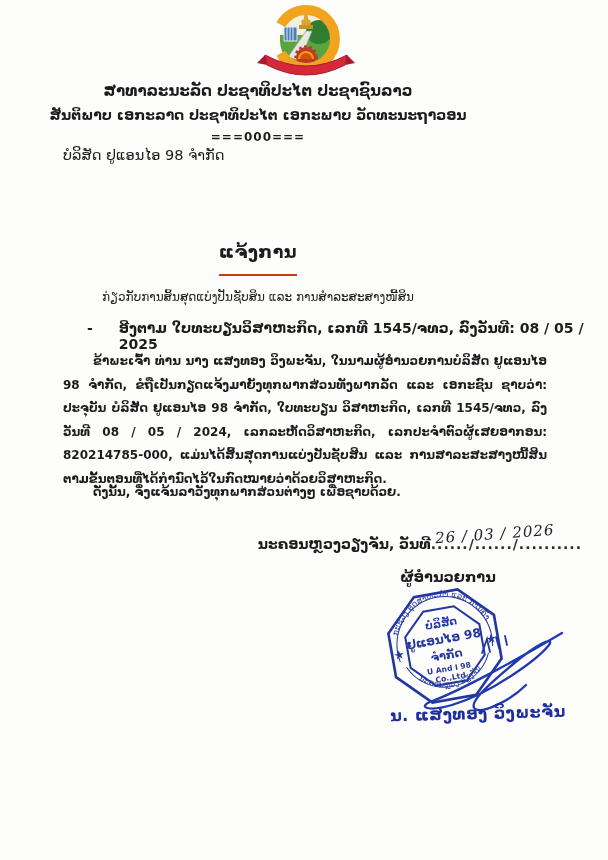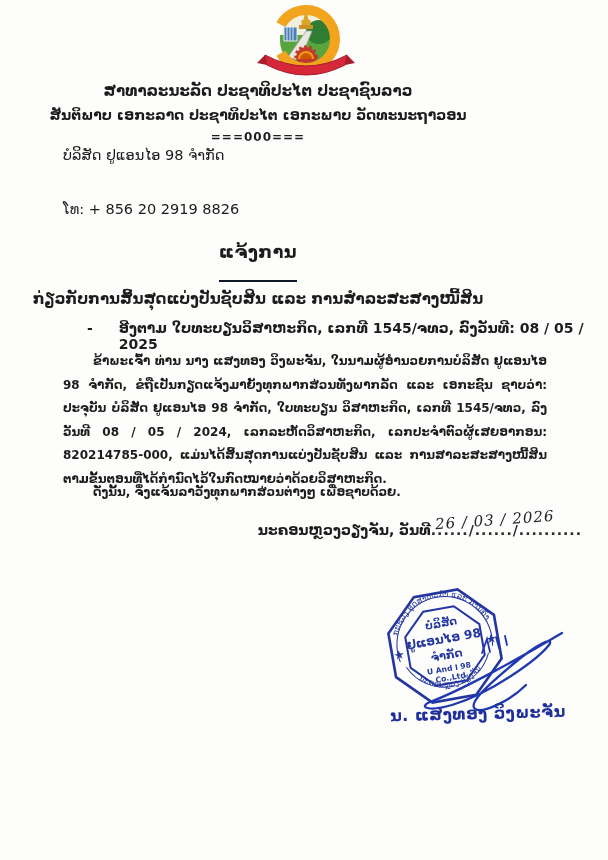--- a/index.html
+++ b/index.html
@@ -9,22 +9,22 @@
     overflow:hidden;margin:0 auto;
   }
   .abs{position:absolute;}
   .center{left:0;width:516px;text-align:center;}
   .hdr{font-weight:700;font-size:15px;}
   .hdr2{font-weight:700;font-size:14px;}
   .divider{font-weight:800;font-size:12px;letter-spacing:1px;}
   .company{font-size:14.5px;font-weight:400;}
   .company-addr{font-size:14.5px;font-weight:600;}
   .doc-title{font-size:17.5px;font-weight:800;}
-  .doc-title span{display:inline-block;border-bottom:2px solid #0f172a;padding-bottom:18px;letter-spacing:.5px;}
-  .subject{font-size:15px;font-weight:700;}
+  .doc-title span{display:inline-block;border-bottom:2px solid #c2410c;padding-bottom:12px;letter-spacing:.5px;}
+  .subject{font-size:12px;font-weight:400;}
   .refline{display:flex;gap:26px;font-size:14px;font-weight:600;}
   .body-par{
     left:63px;width:484px;font-size:12px;font-weight:600;line-height:23.5px;
     text-align:justify;text-indent:30px;
   }
   .dateline{font-size:14px;font-weight:600;display:flex;align-items:baseline;}
   .dots{position:relative;display:inline-block;letter-spacing:1px;color:#2a2a2a;}
   .handwritten{
     position:absolute;left:4px;top:-11px;white-space:nowrap;
     font-family:"DejaVu Serif","Liberation Serif",serif;font-style:italic;
@@ -60,41 +60,41 @@
     <path d="M12 50 Q53 72 94 50 L92 60 Q53 80 14 60 Z" fill="#d62839" stroke="#a81c2b" stroke-width="1"></path>
     <polygon points="12,50 4,58 14,60" fill="#a81c2b"></polygon>
     <polygon points="94,50 102,58 92,60" fill="#a81c2b"></polygon>
   </svg>
 
   <div class="abs center hdr" style="top:82px">ສາທາລະນະລັດ ປະຊາທິປະໄຕ ປະຊາຊົນລາວ</div>
   <div class="abs center hdr2" style="top:107px">ສັນຕິພາບ ເອກະລາດ ປະຊາທິປະໄຕ ເອກະພາບ ວັດທະນະຖາວອນ</div>
   <div class="abs center divider" style="top:130px">===000===</div>
 
   <div class="abs company" style="left:63px;top:147px">ບໍລິສັດ ຢູແອນໄອ 98 ຈຳກັດ</div>
-  <div class="abs company" style="left:63px;top:201px">ໂທ: + 856 20 2919 8826</div>
 
   <div class="abs center doc-title" style="top:242px">
     <span>ແຈ້ງການ</span>
   </div>
 
   <div class="abs center subject" style="top:290px">ກ່ຽວກັບການສິ້ນສຸດແບ່ງປັນຊັບສິນ ແລະ ການສຳລະສະສາງໜີ້ສິນ</div>
 
   <div class="abs refline" style="left:87px;top:320px">
     <span>-</span>
     <span>ອີງຕາມ ໃບທະບຽນວິສາຫະກິດ, ເລກທີ 1545/ຈທວ, ລົງວັນທີ: 08 / 05 / 2025</span>
   </div>
 
   <div class="abs body-par" style="top:350px">ຂ້າພະເຈົ້າ ທ່ານ ນາງ ແສງທອງ ວິງພະຈັນ, ໃນນາມຜູ້ອຳນວຍການບໍລິສັດ ຢູແອນໄອ 98 ຈຳກັດ, ຂໍຖືເປັນກຽດແຈ້ງມາຍັງທຸກພາກສ່ວນທັງພາກລັດ ແລະ ເອກະຊົນ ຊາບວ່າ: ປະຈຸບັນ ບໍລິສັດ ຢູແອນໄອ 98 ຈຳກັດ, ໃບທະບຽນ ວິສາຫະກິດ, ເລກທີ 1545/ຈທວ, ລົງວັນທີ 08 / 05 / 2024, ເລກລະຫັດວິສາຫະກິດ, ເລກປະຈຳຕົວຜູ້ເສຍອາກອນ: 820214785-000, ແມ່ນໄດ້ສິ້ນສຸດການແບ່ງປັນຊັບສິນ ແລະ ການສາລະສະສາງໜີ້ສິນຕາມຂັ້ນຕອນທີ່ໄດ້ກຳນົດໄວ້ໃນກົດໝາຍວ່າດ້ວຍວິສາຫະກິດ.</div>
   <div class="abs body-par" style="top:481px">ດັ່ງນັ້ນ, ຈຶ່ງແຈ້ນລາວັງທຸກພາກສ່ວນຕ່າງໆ ເພື່ອຊາບດ້ວຍ.</div>
 
-  <div class="abs dateline" style="right:26px;top:522px">
+  <div class="abs dateline" style="right:26px;top:536px">
     <span>ນະຄອນຫຼວງວຽງຈັນ, ວັນທີ</span>
       <span class="dots"><span>....../....../..........</span><span class="handwritten">26 / 03 / 2026</span></span>
   </div>
 
+  <div class="abs role" style="left:368px;top:569px;width:160px">ຜູ້ອຳນວຍການ</div>
 
   <svg class="abs" style="left:384px;top:585px" width="122" height="122" viewBox="0 0 120 120">
     <g transform="rotate(-10 60 60)" stroke="#2436a0" fill="none">
       <polygon points="112.7,81.8 81.8,112.7 38.2,112.7 7.3,81.8 7.3,38.2 38.2,7.3 81.8,7.3 112.7,38.2" stroke-width="2.6"></polygon>
       <polygon points="97,75.3 75.3,97 44.7,97 23,75.3 23,44.7 44.7,23 75.3,23 97,44.7" stroke-width="2"></polygon>
       <path id="arcTop" d="M 14,68 A 47 47 0 1 1 106,68"></path>
       <path id="arcBot" d="M 19,52 A 45 45 0 0 0 101,52" transform="translate(0 22)"></path>
     </g>
     <g transform="rotate(-10 60 60)" fill="#2436a0" stroke="none">
       <text font-size="8">

